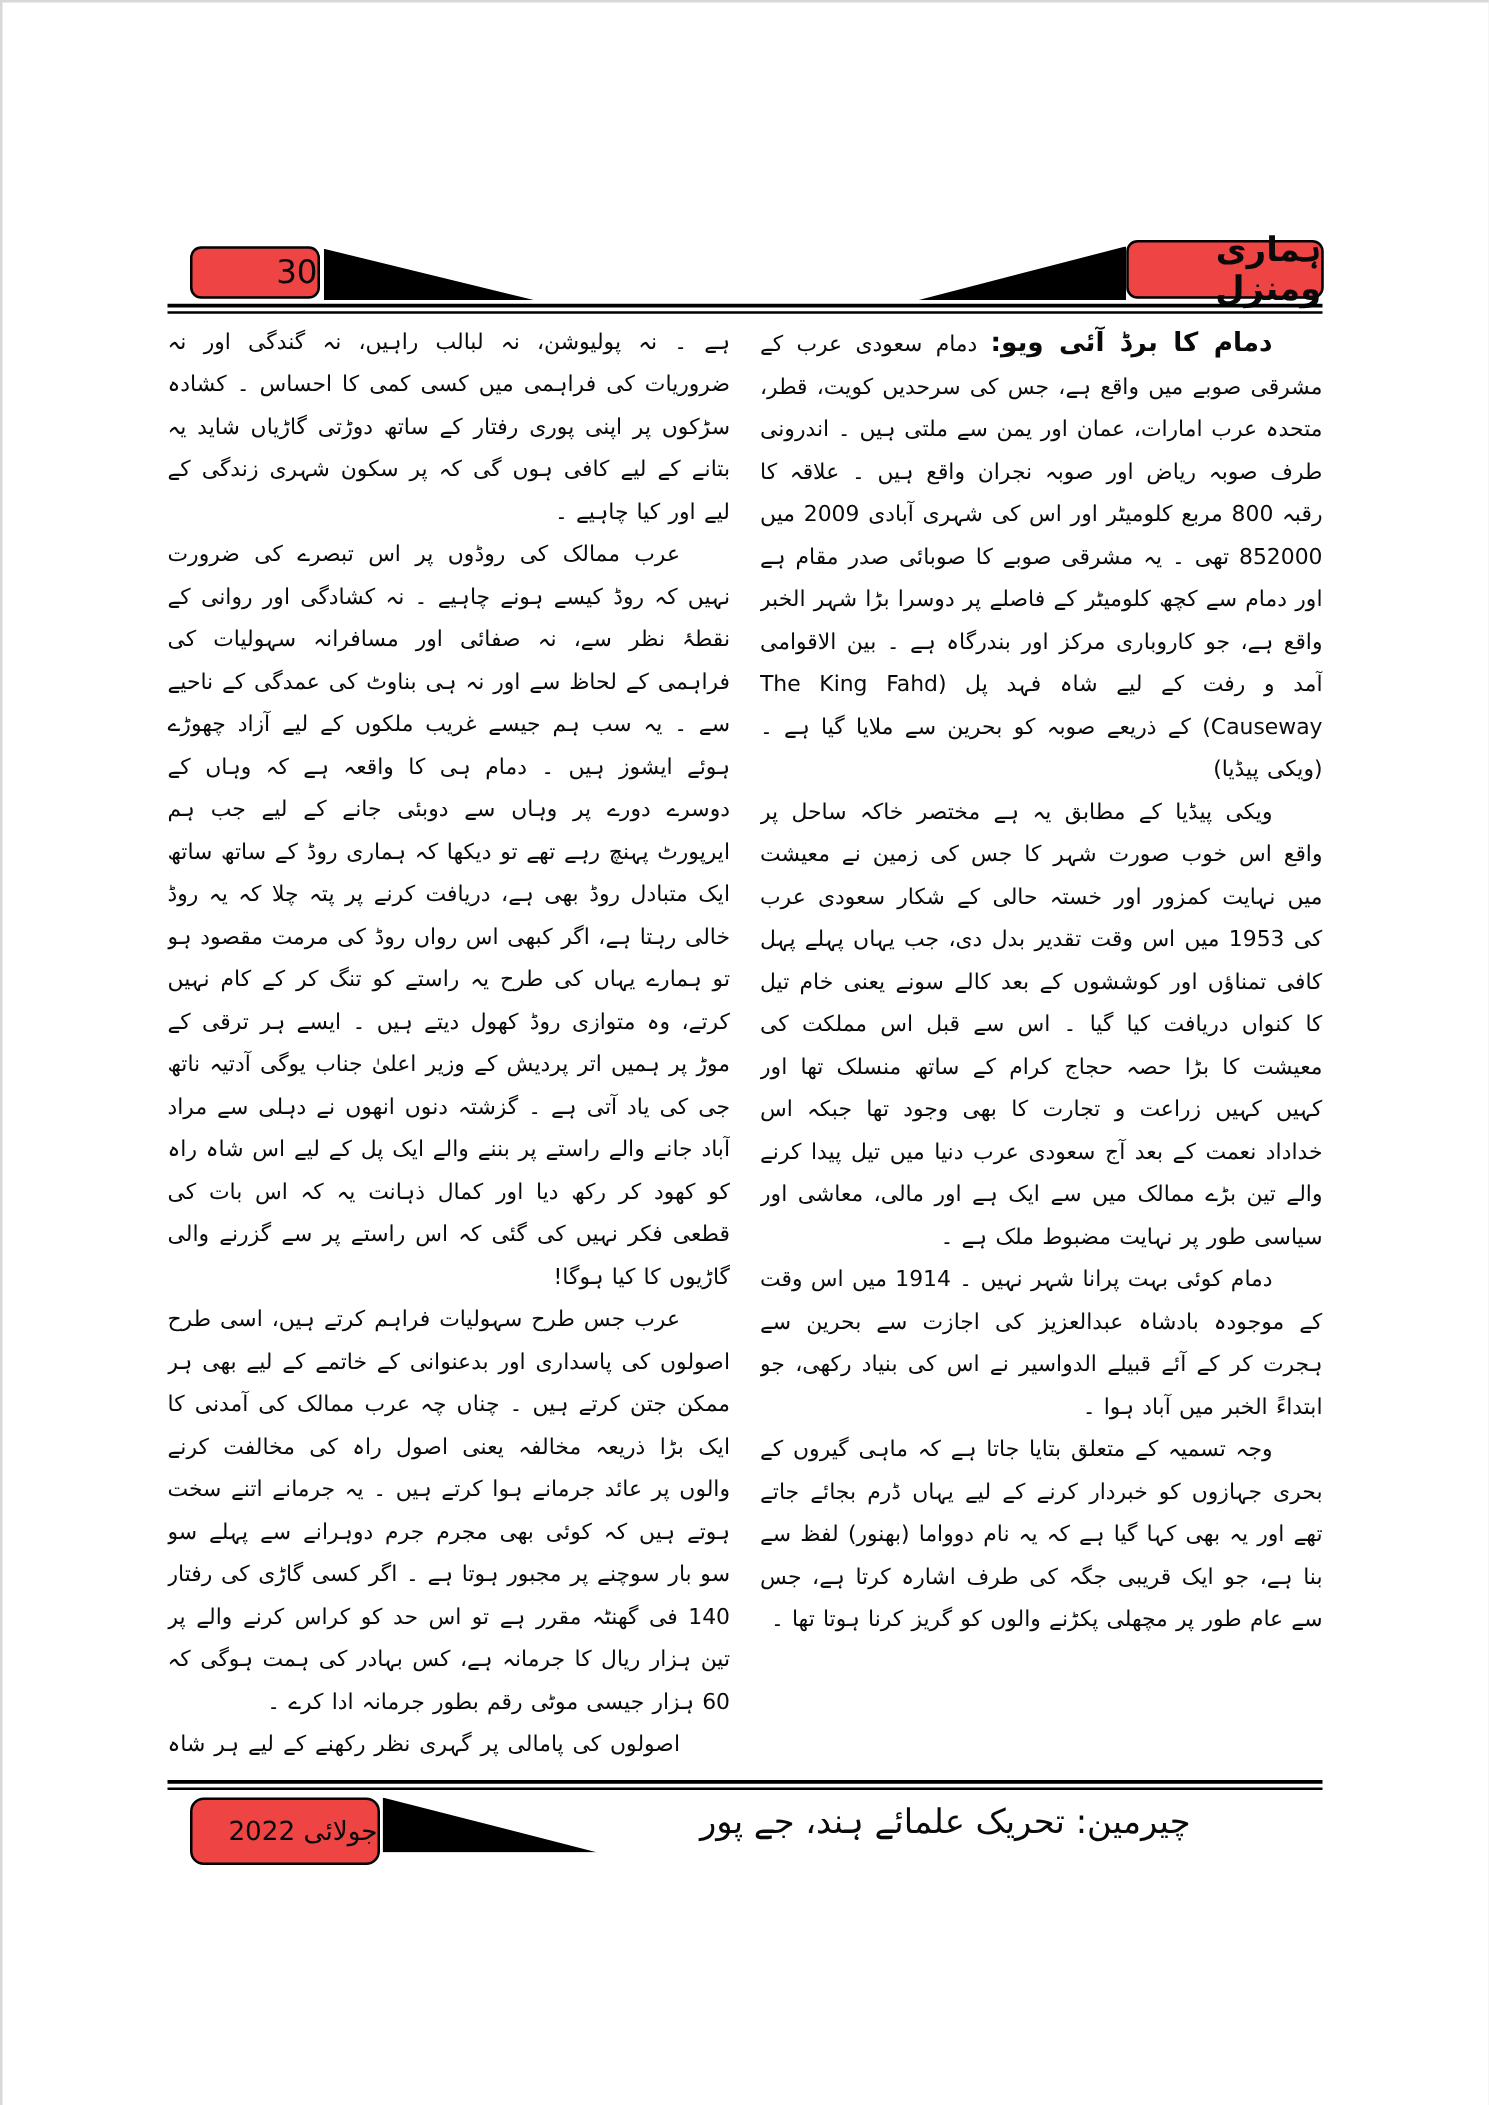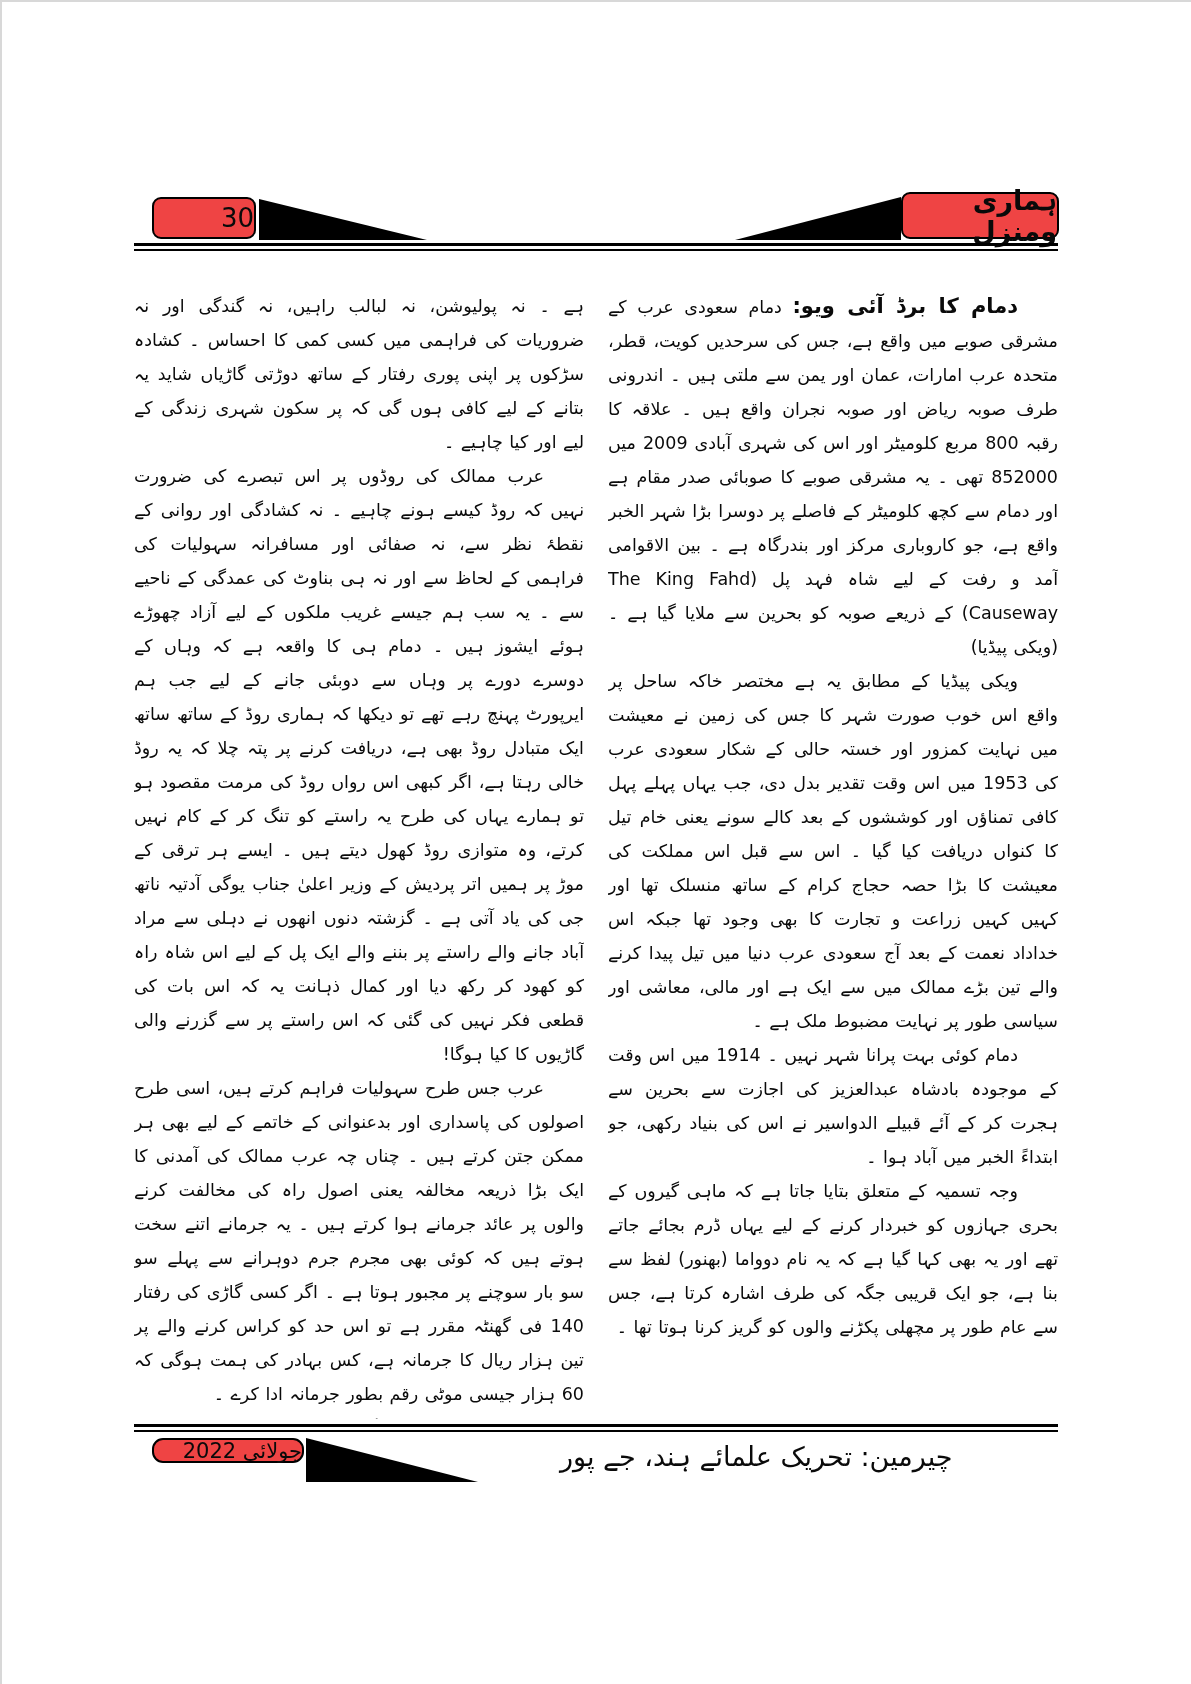--- a/index.html
+++ b/index.html
@@ -32,34 +32,34 @@
     position:absolute;left:134px;width:924px;height:3px;
     border-top:3px solid #000;border-bottom:2px solid #000;
   }
   .rule-top{top:243px;}
   .rule-bottom{top:1424px;}
   
   .columns{
     position:absolute;left:134px;top:257px;width:924px;height:1162px;
     display:flex;gap:24px;direction:rtl;overflow:hidden;
   }
-  .col{width:450px;height:1162px;overflow:hidden;margin-top:32px;}
+  .col{width:450px;height:1162px;overflow:hidden;}
   .col p{
     margin:0;
     direction:rtl;
     text-align:justify;
     text-align-last:right;
     font-size:17.5px;
     line-height:34px;
     word-spacing:1px;
   }
   .col p.indent{text-indent:40px;}
   .lead{font-weight:bold;font-size:21px;}
   
-  .issue-box{left:152px;top:1438px;width:152px;height:25px;font-size:21px;border-radius:11px;}
+  .issue-box{left:152px;top:1438px;width:152px;height:54px;font-size:21px;border-radius:11px;}
   .wedge-footer{left:306px;top:1438px;width:172px;height:44px;
     clip-path:polygon(0 0,100% 100%,0 100%);}
   .chairman{
     position:absolute;left:560px;top:1441px;width:440px;
     direction:rtl;text-align:left;font-size:27px;
   }
 </style>
 </head>
 <body>
 

